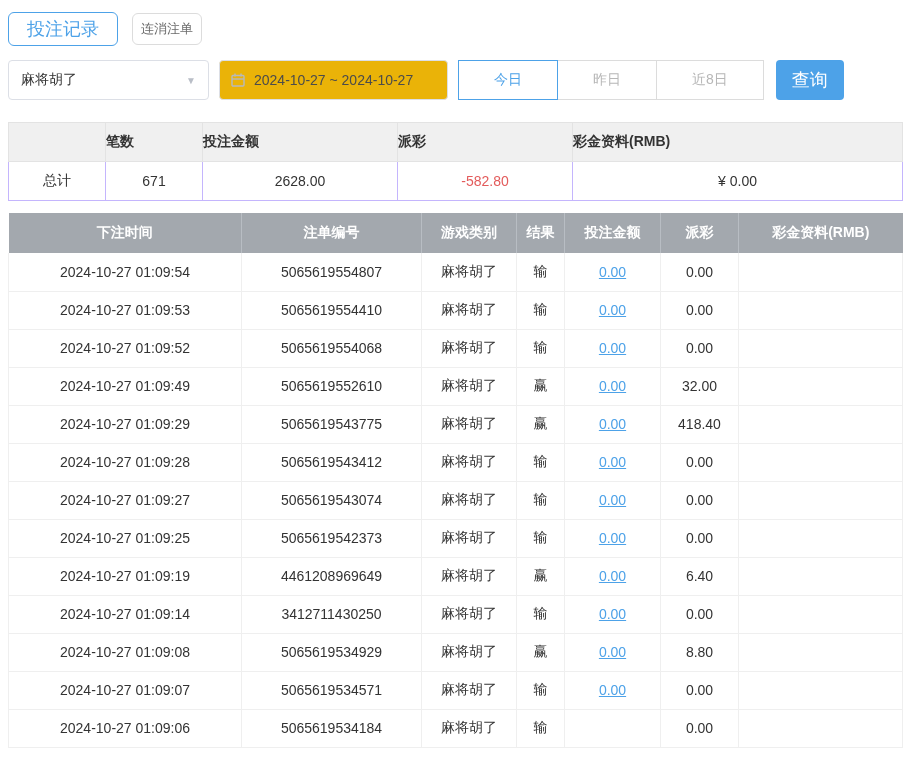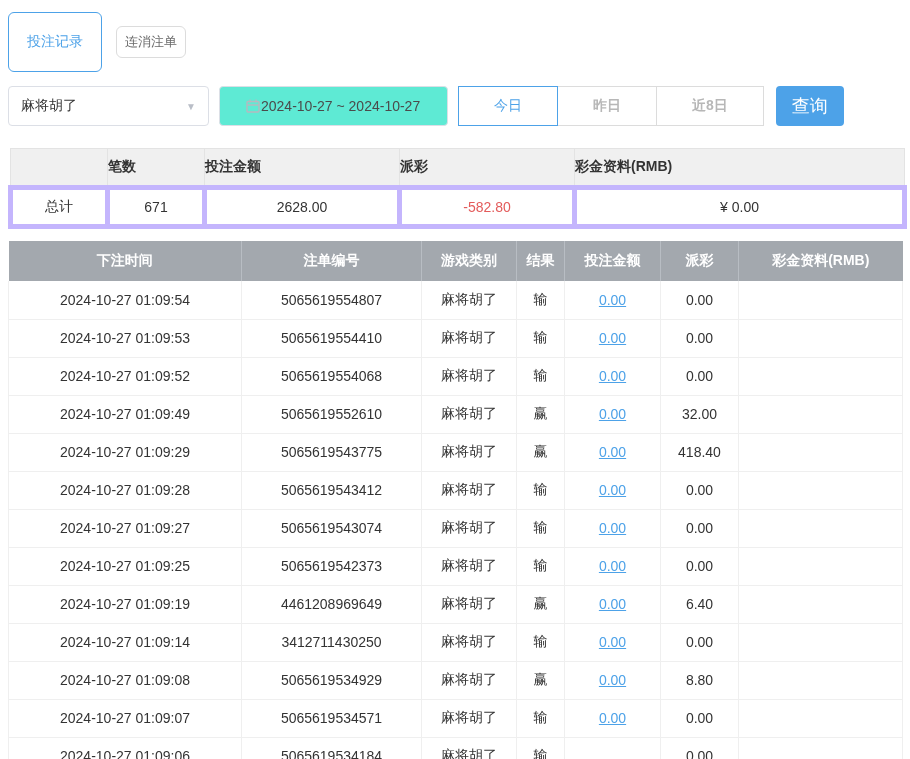--- a/index.html
+++ b/index.html
@@ -8,65 +8,65 @@
     background: #fff;
     font-family: "Liberation Sans", "DejaVu Sans", sans-serif;
     color: #333;
   }
   .page { padding: 12px 8px 0 8px; }
 
   
   .tabs-row { display: flex; gap: 14px; align-items: center; }
   .tab {
     background: #fff; border: 1px solid #dcdcdc; border-radius: 6px;
-    padding: 20px 18px; font-size: 14px; color: #5a5a5a; cursor: pointer;
+    padding: 4px 18px; font-size: 18px; color: #5a5a5a; cursor: pointer;
     font-family: inherit;
   }
   .tab.active { border-color: var(--accent, #4da2e8); color: var(--accent, #4da2e8); }
   .tab.secondary { padding: 6px 8px; font-size: 13px; color: #6b6b6b; }
 
   
   .filter-row { display: flex; gap: 10px; align-items: center; margin-top: 14px; }
   .select {
     width: 201px; height: 40px; border: 1px solid #dcdfe6; border-radius: 4px;
     display: flex; align-items: center; justify-content: space-between;
     padding: 0 12px; font-size: 14px; color: #333; cursor: pointer; background: #fff;
   }
   .select .caret { color: #b9bec7; font-size: 10px; }
   .date-input {
     width: 229px; height: 40px; border: 1px solid #dcdfe6; border-radius: 4px;
-    display: flex; align-items: center; padding: 0 25px;
-    font-size: 14px; color: #4b4b4b; cursor: pointer; background: #5eead4;
+    display: flex; align-items: center; gap: 8px; padding: 0 10px;
+    font-size: 14px; color: #4b4b4b; cursor: pointer; background: #eab308;
   }
   .btn-group { display: flex; }
   .range-btn {
     height: 40px; min-width: 79px; padding: 0 35px; background: #fff;
     border: 1px solid #dcdcdc; font-size: 14px; color: #b7b7b7; cursor: pointer;
     font-family: inherit;
   }
-  .range-btn + .range-btn { margin-left: -1px; font-weight: bold; }
+  .range-btn + .range-btn { margin-left: -1px; }
   .range-btn.active {
     color: var(--accent, #4da2e8); border-color: var(--accent, #4da2e8);
     position: relative; z-index: 1;
   }
   .query-btn {
     height: 40px; width: 68px; margin-left: 2px;
     background: var(--accent, #4da2e8); color: #fff; border: none; border-radius: 4px;
     font-size: 18px; cursor: pointer; font-family: inherit;
   }
 
   
   table { border-collapse: collapse; table-layout: fixed; width: 894px; }
   .summary-table { margin-top: 22px; font-size: 14px; }
   .summary-table th {
     background: #f0f0f0; height: 39px; font-weight: bold; color: #333;
     border: 1px solid #e3e3e3; text-align: left;
   }
   .summary-table td {
-    height: 39px; text-align: center; border: 5px solid #c4b5fd; background: #fff;
+    height: 39px; text-align: center; border: 1px solid #c4b5fd; background: #fff;
   }
   .neg { color: var(--negative, #e35b5b); }
 
   
   .bet-table { margin-top: 12px; font-size: 14px; }
   .bet-table thead th {
     background: var(--table_header_bg, #a3a8ae); color: #fff; font-weight: bold;
     height: 40px; border-right: 1px solid #b8bdc3; text-align: center;
   }
   .bet-table thead th:last-child { border-right: none; }

